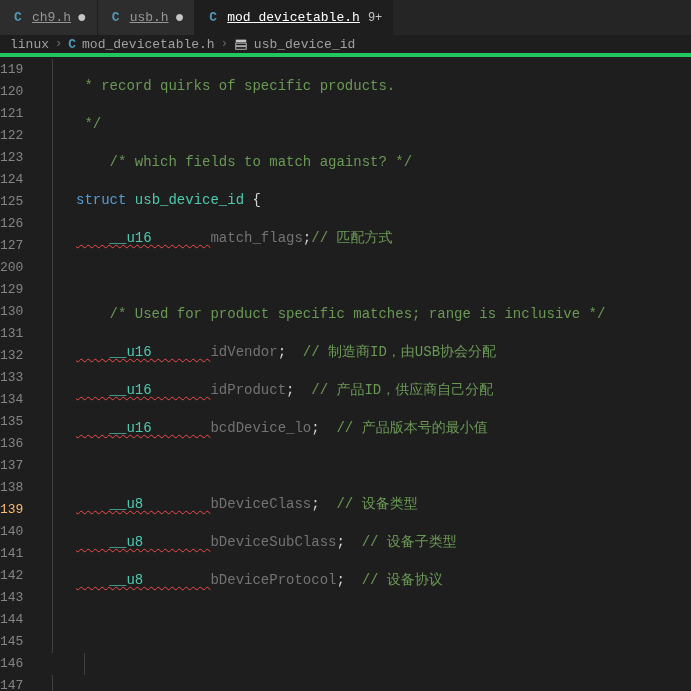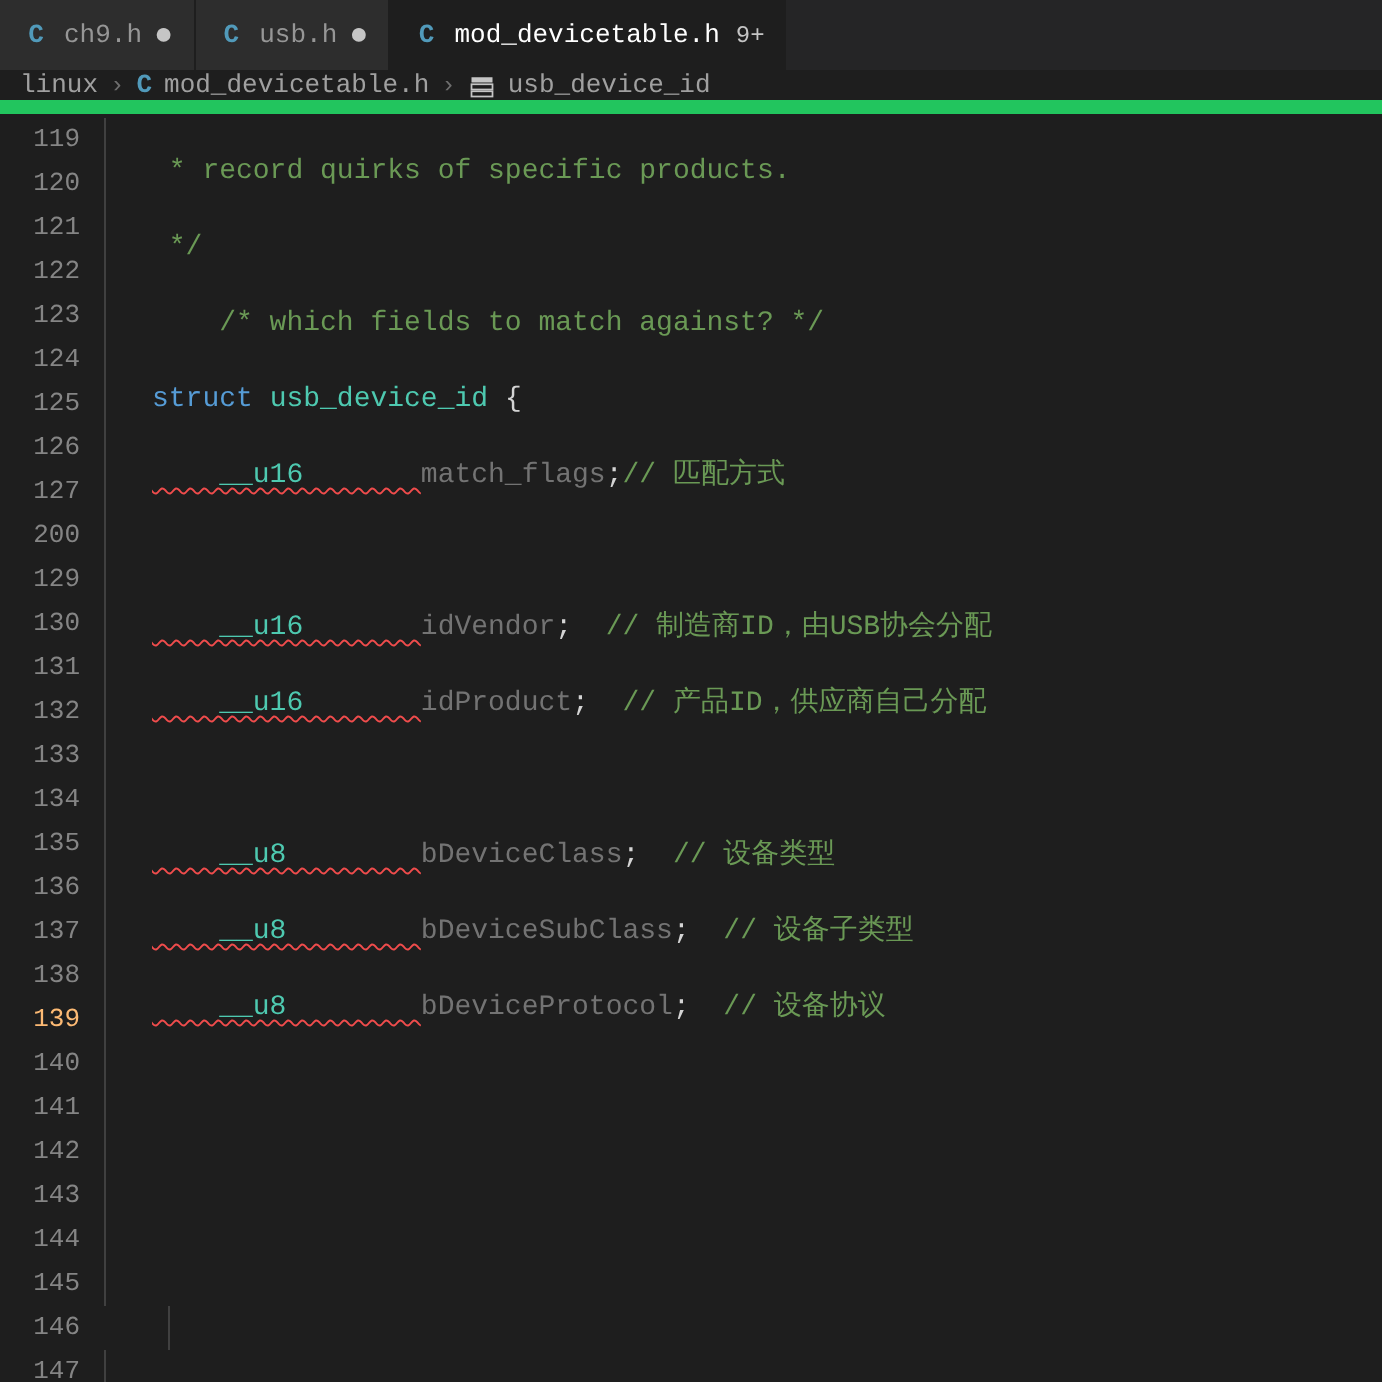--- a/index.html
+++ b/index.html
@@ -34,52 +34,51 @@
   }
   .tab .c-badge {
     display: inline-flex;
     align-items: center;
     justify-content: center;
     width: 16px; height: 16px;
     color: #519aba;
     font-weight: bold;
     font-size: 13px;
   }
-  .tab .tabname { white-space: nowrap; }
+  .tab .tabname { white-space: nowrap; text-decoration: underline; }
   .tab .unsaved { color: #c5c5c5; font-size: 16px; line-height: 1; }
   .tab .badge9 { color: #c5c5c5; font-size: 12px; margin-left:2px; }
   
   .breadcrumbs {
     display: flex;
     align-items: center;
     height: 22px;
     padding: 0 10px;
     background: #1e1e1e;
     color: #a0a0a0;
     font-size: 13px;
     gap: 6px;
-    border-bottom: 7px solid #22c55e;
+    border-bottom: 4px solid #22c55e;
   }
   .breadcrumbs .c-badge {
     color: #519aba;
     font-weight: bold;
   }
   .breadcrumbs .chev { color: #6e6e6e; font-size: 12px;}
   .struct-icon {
     display: inline-block;
   }
   .struct-icon svg { display:block; }
   
   .editor {
     display: flex;
     height: calc(691px - 35px - 22px);
   }
   .gutter {
     width: 48px;
-    text-align: right;
     color: #858585;
     font-size: 13px;
     padding-top: 2px;
     user-select: none;
   }
   .gutter .ln {
     height: 22px;
     line-height: 22px;
     padding-right: 8px;
   }
@@ -224,22 +223,24 @@
       <div class="g guide2 v" style="position:relative"></div>
       <div class="g"></div>
   </div>
   <div class="code">
 <div class="line"><span class="c-comment"> * record quirks of specific products.</span></div>
 <div class="line"><span class="c-comment"> */</span></div>
 <div class="line"><span class="c-comment">    /* which fields to match against? */</span></div>
 <div class="line"><span class="c-keyword">struct</span><span class="c-type"> usb_device_id </span><span class="c-punc">{</span></div>
 <div class="line"><span class="c-type squiggle">    __u16       </span><span class="c-field">match_flags</span><span class="c-punc">;</span><span class="c-comment">// 匹配方式</span></div>
 <div class="line"></div>
+<div class="line"><span class="c-comment">    /* Used for product specific matches; range is inclusive */</span></div>
 <div class="line"><span class="c-type squiggle">    __u16       </span><span class="c-field">idVendor</span><span class="c-punc">;</span><span class="c-comment">  // 制造商ID，由USB协会分配</span></div>
 <div class="line"><span class="c-type squiggle">    __u16       </span><span class="c-field">idProduct</span><span class="c-punc">;</span><span class="c-comment">  // 产品ID，供应商自己分配</span></div>
+<div class="line"><span class="c-type squiggle">    __u16       </span><span class="c-field">bcdDevice_lo</span><span class="c-punc">;</span><span class="c-comment">  // 产品版本号的最小值</span></div>
 <div class="line"></div>
 <div class="line"><span class="c-type squiggle">    __u8        </span><span class="c-field">bDeviceClass</span><span class="c-punc">;</span><span class="c-comment">  // 设备类型</span></div>
 <div class="line"><span class="c-type squiggle">    __u8        </span><span class="c-field">bDeviceSubClass</span><span class="c-punc">;</span><span class="c-comment">  // 设备子类型</span></div>
 <div class="line"><span class="c-type squiggle">    __u8        </span><span class="c-field">bDeviceProtocol</span><span class="c-punc">;</span><span class="c-comment">  // 设备协议</span></div>
 <div class="line"></div>
 
 
 
 
 

